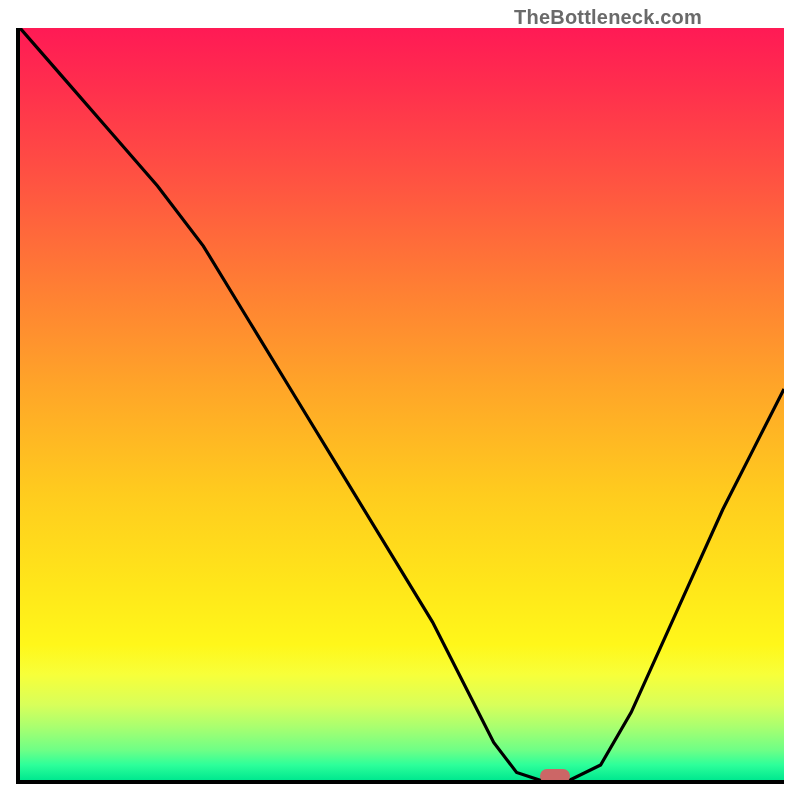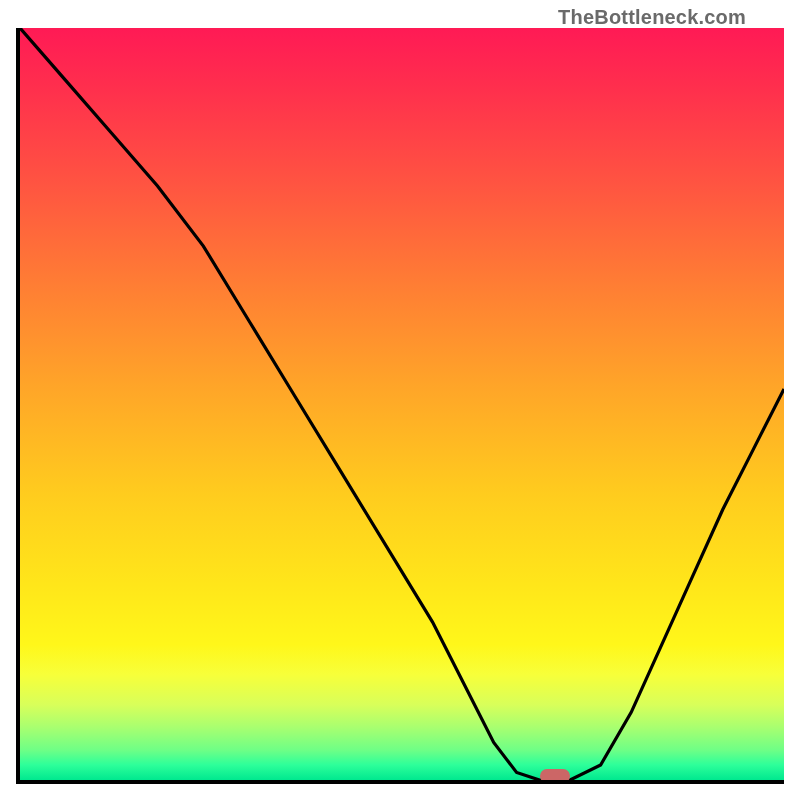--- a/index.html
+++ b/index.html
@@ -8,21 +8,20 @@
     width: 800px;
     height: 800px;
     background: #ffffff;
     font-family: Arial, Helvetica, sans-serif;
     overflow: hidden;
   }
   .frame {
     position: relative;
     width: 716px;
     height: 800px;
-    padding-left: 44px;
   }
   .plot-area {
     position: absolute;
     left: 16px;
     top: 28px;
     width: 768px;
     height: 756px;
     border-left: 4px solid #000;
     border-bottom: 4px solid #000;
     box-sizing: border-box;

